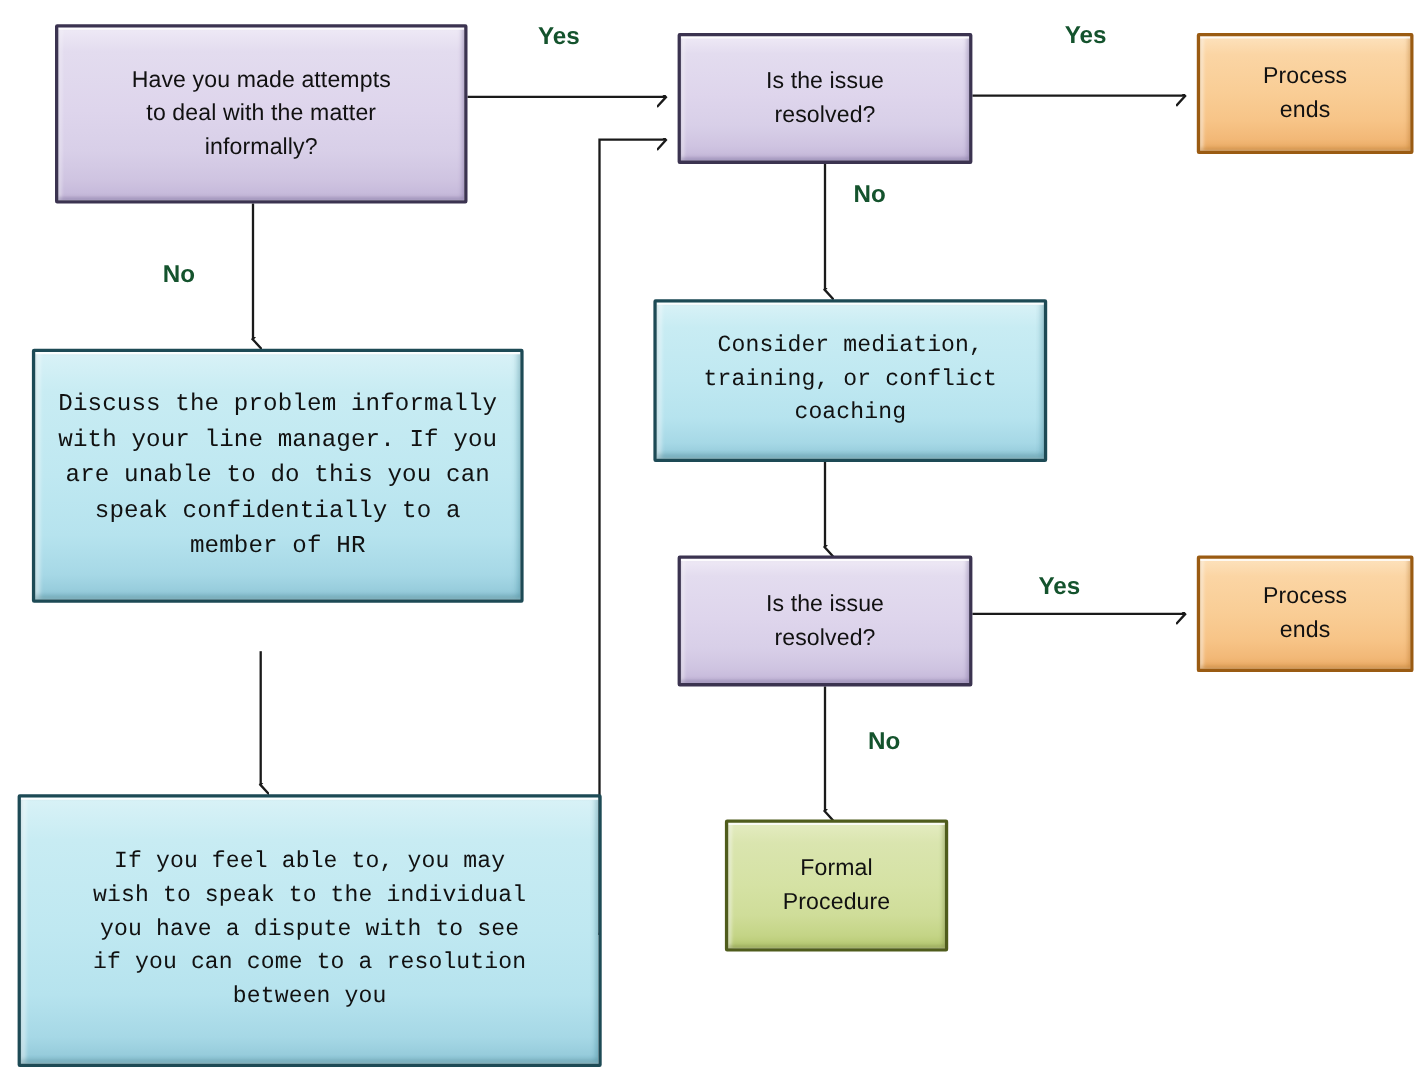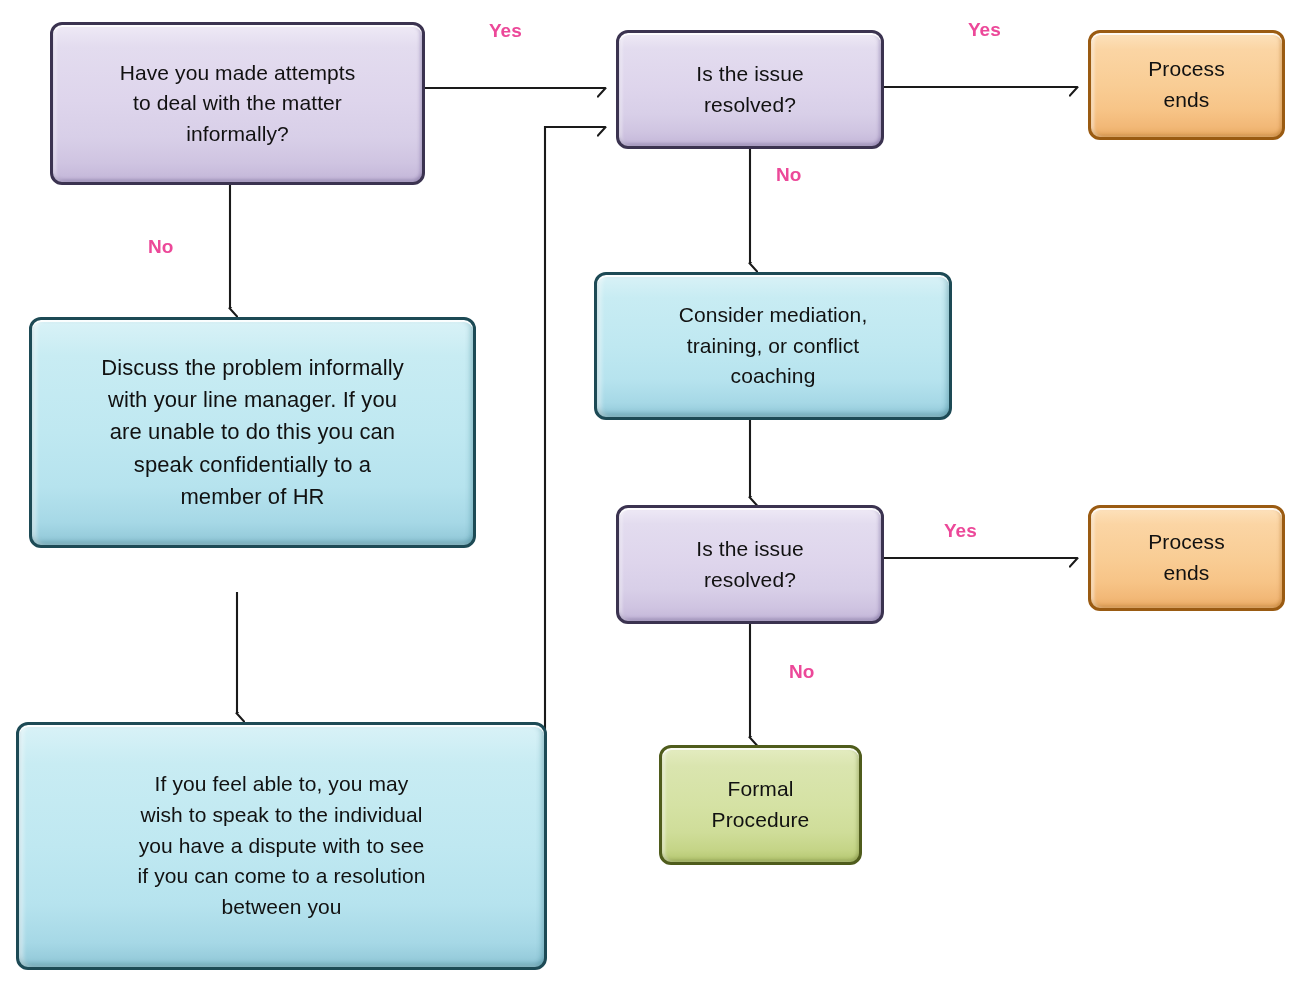--- a/index.html
+++ b/index.html
@@ -30,21 +30,21 @@
     box-sizing: border-box;
     display: flex;
     align-items: center;
     justify-content: center;
     text-align: center;
     color: #111111;
     line-height: 1.46;
     letter-spacing: 0.1px;
     border-style: solid;
     border-width: 3px;
-    border-radius: 12px;
+    border-radius: 2px;
     z-index: 2;
   }
   .node .txt {
     padding: 0 10px;
     white-space: pre-line;
   }
   
   .n-purple {
     background:
       linear-gradient(180deg,
@@ -68,20 +68,21 @@
         #c8ecf3 16%,
         #bfe8f1 50%,
         #b6e3ee 74%,
         #a6d8e6 90%,
         #8fc6d6 100%);
     border-color: #1d4a55;
     box-shadow: inset 0 2px 0 rgba(255,255,255,.9),
                 inset 0 -4px 4px rgba(30,90,105,.25),
                 inset 4px 0 4px rgba(255,255,255,.55),
                 inset -4px 0 4px rgba(60,130,150,.22);
+    font-family: Liberation Mono, monospace;
   }
   
   .n-orange {
     background:
       linear-gradient(180deg,
         #fde2bd 0%,
         #fbd5a4 16%,
         #f9cd95 50%,
         #f7c487 74%,
         #f2b877 90%,
@@ -104,22 +105,22 @@
         #b3c66f 100%);
     border-color: #4f5c1c;
     box-shadow: inset 0 2px 0 rgba(255,255,255,.8),
                 inset 0 -3px 3px rgba(90,105,35,.25),
                 inset 3px 0 3px rgba(255,255,255,.5),
                 inset -3px 0 3px rgba(120,135,60,.22);
   }
   .edge-label {
     position: absolute;
     font-weight: bold;
-    color: #ec4899;
-    font-size: 19px;
+    color: #14532d;
+    font-size: 22px;
     z-index: 3;
     white-space: nowrap;
   }
 </style>
 </head>
 <body>
 
 <div id="canvas">
 
   <svg id="wires" viewBox="0 0 1294 986" width="1294" height="986">

